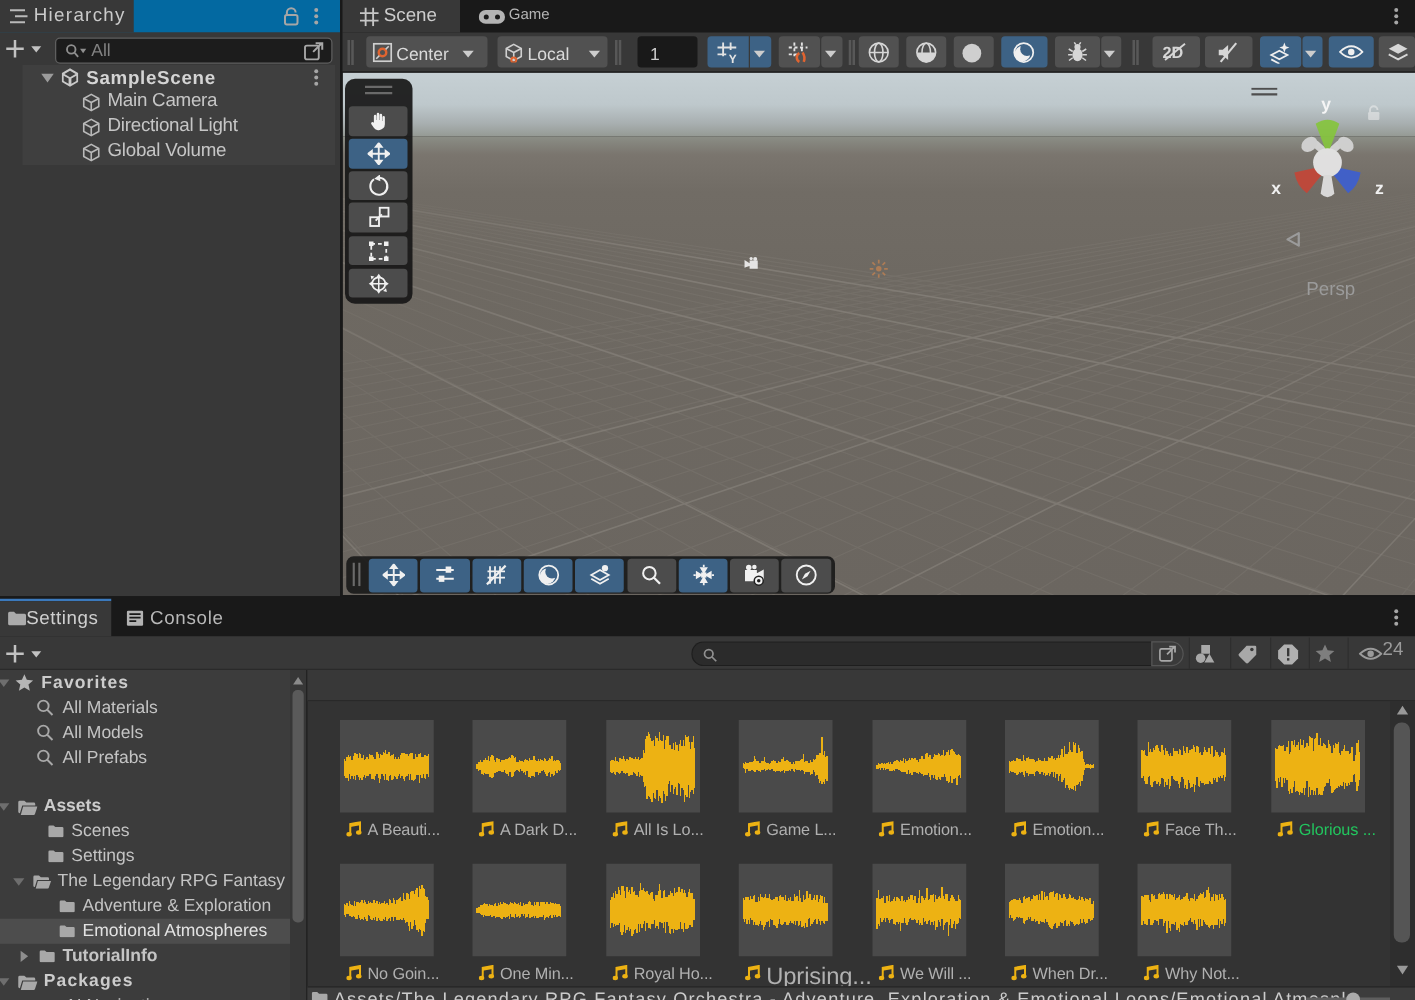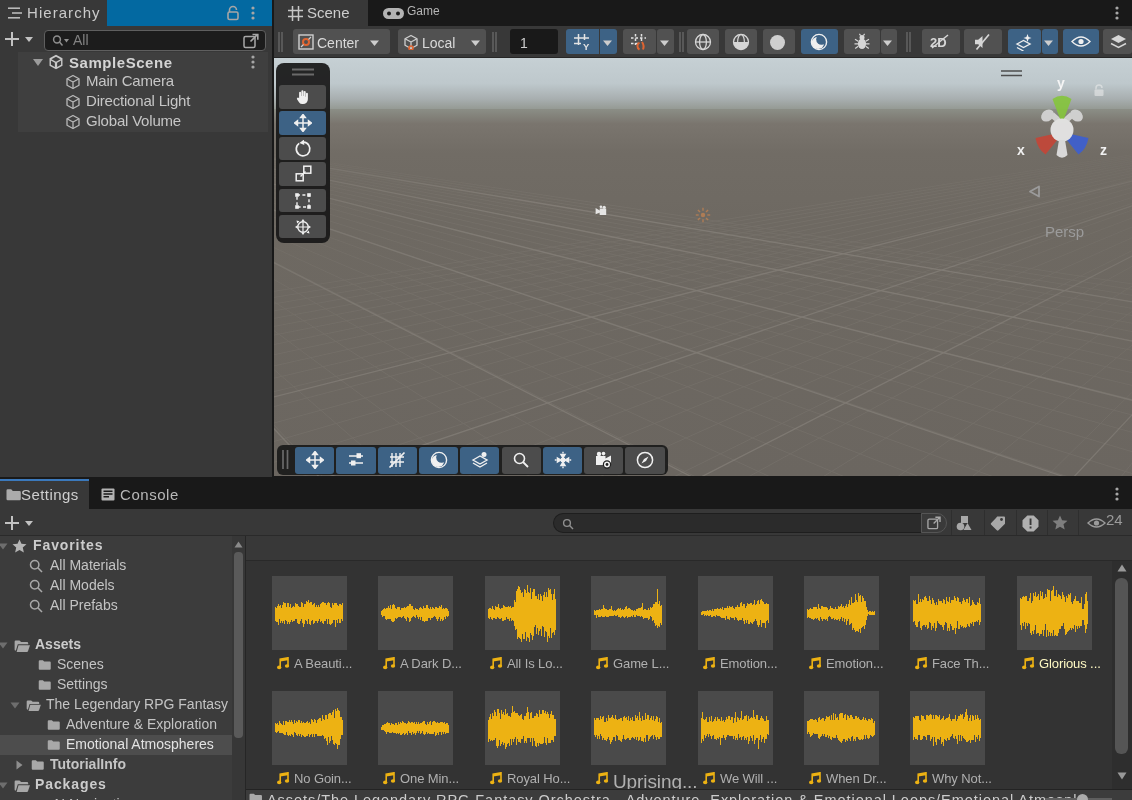--- a/index.html
+++ b/index.html
@@ -763,21 +763,21 @@
 <svg width="75" height="74" viewBox="0 0 75 74" shape-rendering="crispEdges">
           <path d="M3,22.3H4V23.2H5V20.7H6V19.6H7V20.8H8V20.4H9V20.1H10V24.5H11V24.9H12V21.6H13V16.5H14V27.2H15V25.3H16V16.8H17V19.9H18V15.9H19V21.4H20V20.2H21V17.8H22V23.6H23V15.3H24V20.2H25V16.0H26V22.7H27V21.8H28V18.2H29V21.1H30V12.8H31V13.5H32V14.0H33V24.8H34V14.9H35V14.1H36V10.4H37V19.7H38V19.6H39V14.0H40V20.8H41V18.0H42V18.8H43V19.8H44V22.7H45V15.6H46V18.8H47V20.8H48V26.2H49V20.0H50V22.1H51V18.0H52V19.3H53V17.4H54V26.0H55V27.6H56V24.6H57V22.9H58V20.0H59V24.6H60V24.7H61V25.1H62V27.0H63V26.5H64V21.4H65V32.6H66V32.6H67V27.8H68V18.2H69V16.1H70V25.4H71V48.0H70V52.6H69V56.5H68V49.2H67V43.5H66V44.2H65V49.8H64V49.5H63V51.9H62V50.2H61V52.8H60V50.4H59V55.5H58V49.3H57V52.7H56V52.3H55V53.6H54V52.4H53V54.1H52V54.9H51V56.0H50V57.7H49V58.6H48V52.9H47V46.9H46V50.0H45V50.4H44V52.7H43V53.3H42V56.8H41V59.6H40V59.7H39V58.8H38V60.3H37V54.4H36V60.2H35V57.1H34V60.3H33V56.0H32V60.1H31V53.5H30V61.4H29V48.4H28V54.3H27V59.9H26V54.4H25V58.1H24V57.5H23V60.3H22V57.4H21V56.5H20V57.8H19V49.0H18V53.8H17V58.3H16V55.2H15V59.1H14V57.1H13V48.1H12V46.6H11V50.1H10V46.6H9V53.4H8V45.5H7V49.9H6V46.7H5V54.3H4V48.8H3Z" fill="#edb213"></path>
         </svg>
       </div>
       <svg class="abs" style="left:1021.8000000000001px;top:180.0px;" width="13" height="13" viewBox="0 0 13 13">
  <path d="M3.2 10.2 V2.2 L11 0.8 V8.8" fill="none" stroke="#edb213" stroke-width="1.6"></path>
  <path d="M3.2 2.2 L11 0.8 L11 3.2 L3.2 4.6 Z" fill="#edb213"></path>
  <ellipse cx="2.2" cy="10.4" rx="2.2" ry="1.8" fill="#edb213"></ellipse>
  <ellipse cx="10" cy="9" rx="2.2" ry="1.8" fill="#edb213"></ellipse>
       </svg>
-      <div class="txt" style="left:1039px;top:179px;font-size:13px;letter-spacing:-0.1px;color:#fef9c3;">Glorious ...</div>
+      <div class="txt" style="left:1039px;top:179px;font-size:13px;letter-spacing:-0.1px;color:#22c55e;">Glorious ...</div>
       <div class="abs" style="left:272px;top:214px;width:75px;height:74px;background:#4a4a4a;">
 <svg width="75" height="74" viewBox="0 0 75 74" shape-rendering="crispEdges">
           <path d="M3,32.4H4V32.7H5V31.7H6V34.1H7V30.1H8V31.9H9V32.6H10V33.6H11V29.6H12V33.7H13V30.4H14V30.3H15V31.3H16V30.8H17V29.3H18V31.1H19V29.0H20V30.5H21V32.5H22V29.4H23V31.6H24V30.2H25V31.3H26V29.2H27V28.8H28V31.6H29V29.7H30V32.2H31V30.5H32V32.1H33V31.7H34V31.3H35V29.9H36V32.0H37V31.0H38V32.6H39V27.9H40V29.2H41V31.1H42V27.5H43V29.0H44V31.8H45V28.7H46V27.9H47V27.0H48V26.6H49V29.5H50V23.5H51V27.8H52V28.9H53V23.6H54V24.4H55V28.2H56V22.7H57V21.8H58V21.6H59V24.0H60V21.0H61V19.2H62V26.5H63V17.9H64V20.1H65V17.1H66V19.1H67V20.2H68V25.8H69V26.2H70V28.6H71V44.1H70V44.4H69V47.7H68V54.2H67V53.7H66V58.1H65V53.0H64V52.4H63V54.2H62V53.2H61V48.9H60V45.1H59V49.9H58V51.9H57V46.4H56V53.8H55V49.9H54V46.9H53V47.7H52V45.0H51V43.6H50V44.8H49V44.5H48V45.2H47V44.8H46V44.9H45V42.6H44V42.7H43V46.1H42V42.6H41V46.1H40V43.1H39V44.1H38V45.9H37V42.8H36V45.2H35V44.5H34V45.8H33V45.8H32V44.9H31V43.6H30V46.1H29V42.8H28V44.8H27V43.2H26V45.3H25V44.3H24V41.5H23V40.9H22V46.0H21V44.2H20V42.6H19V44.9H18V43.8H17V45.3H16V43.6H15V41.2H14V44.1H13V44.0H12V42.6H11V41.6H10V42.3H9V41.5H8V41.8H7V39.9H6V40.5H5V42.2H4V40.6H3Z" fill="#edb213"></path>
         </svg>
       </div>
       <svg class="abs" style="left:277.0px;top:295.29999999999995px;" width="13" height="13" viewBox="0 0 13 13">
  <path d="M3.2 10.2 V2.2 L11 0.8 V8.8" fill="none" stroke="#edb213" stroke-width="1.6"></path>
  <path d="M3.2 2.2 L11 0.8 L11 3.2 L3.2 4.6 Z" fill="#edb213"></path>
  <ellipse cx="2.2" cy="10.4" rx="2.2" ry="1.8" fill="#edb213"></ellipse>
  <ellipse cx="10" cy="9" rx="2.2" ry="1.8" fill="#edb213"></ellipse>

